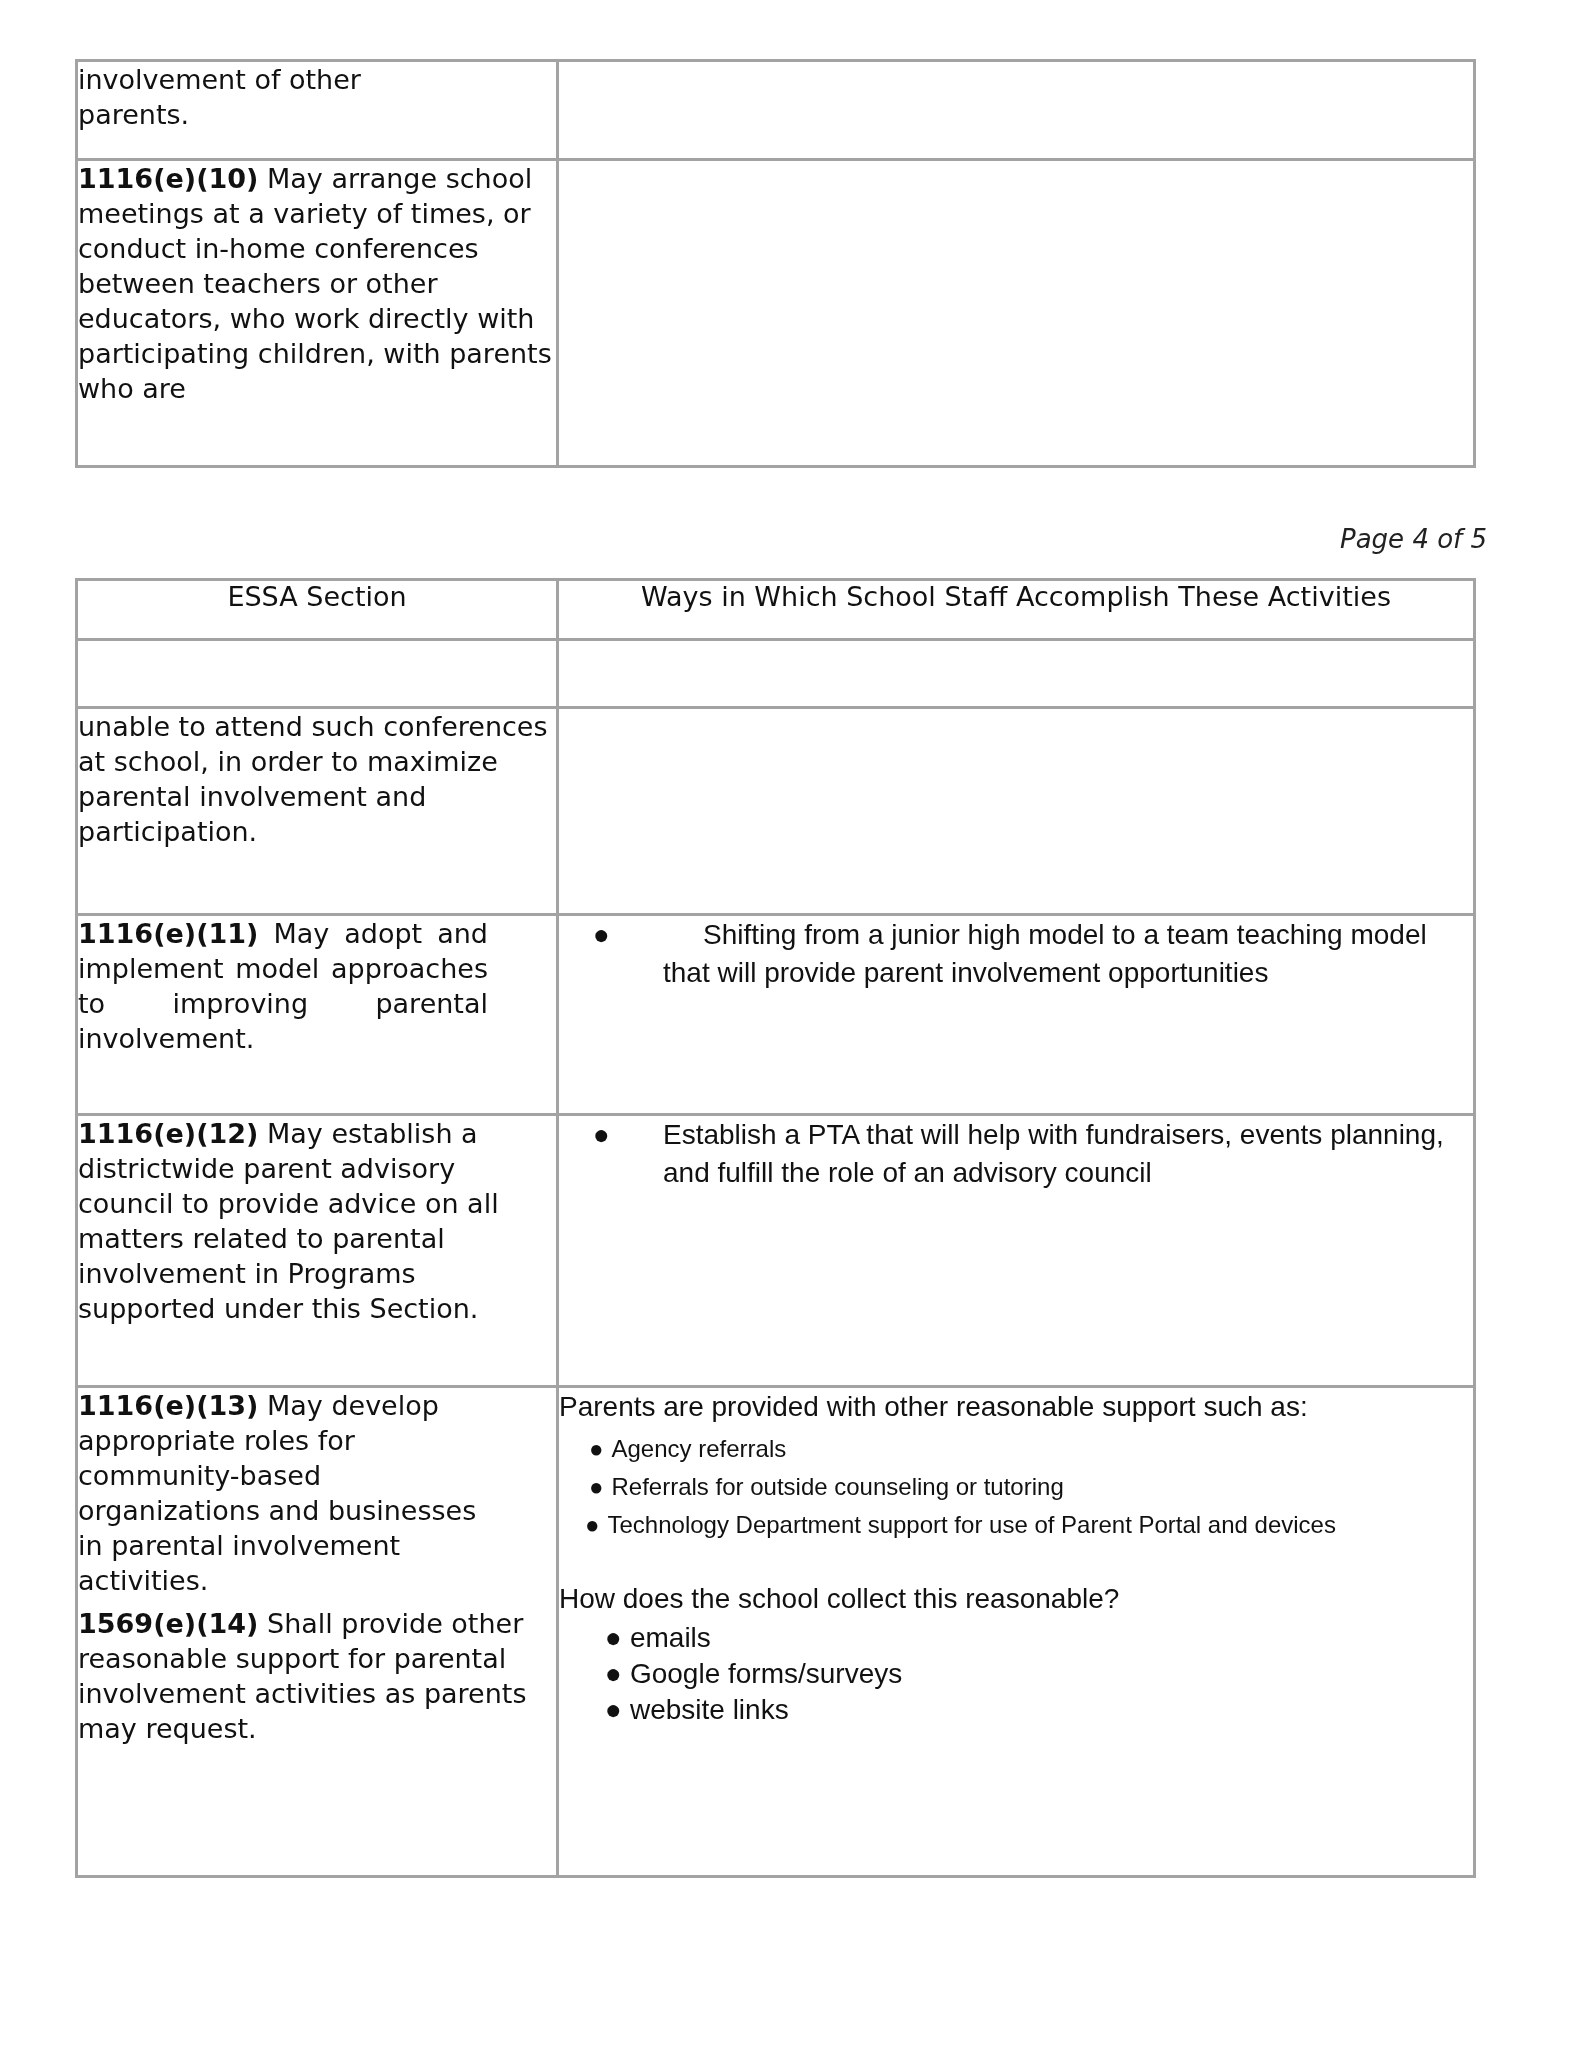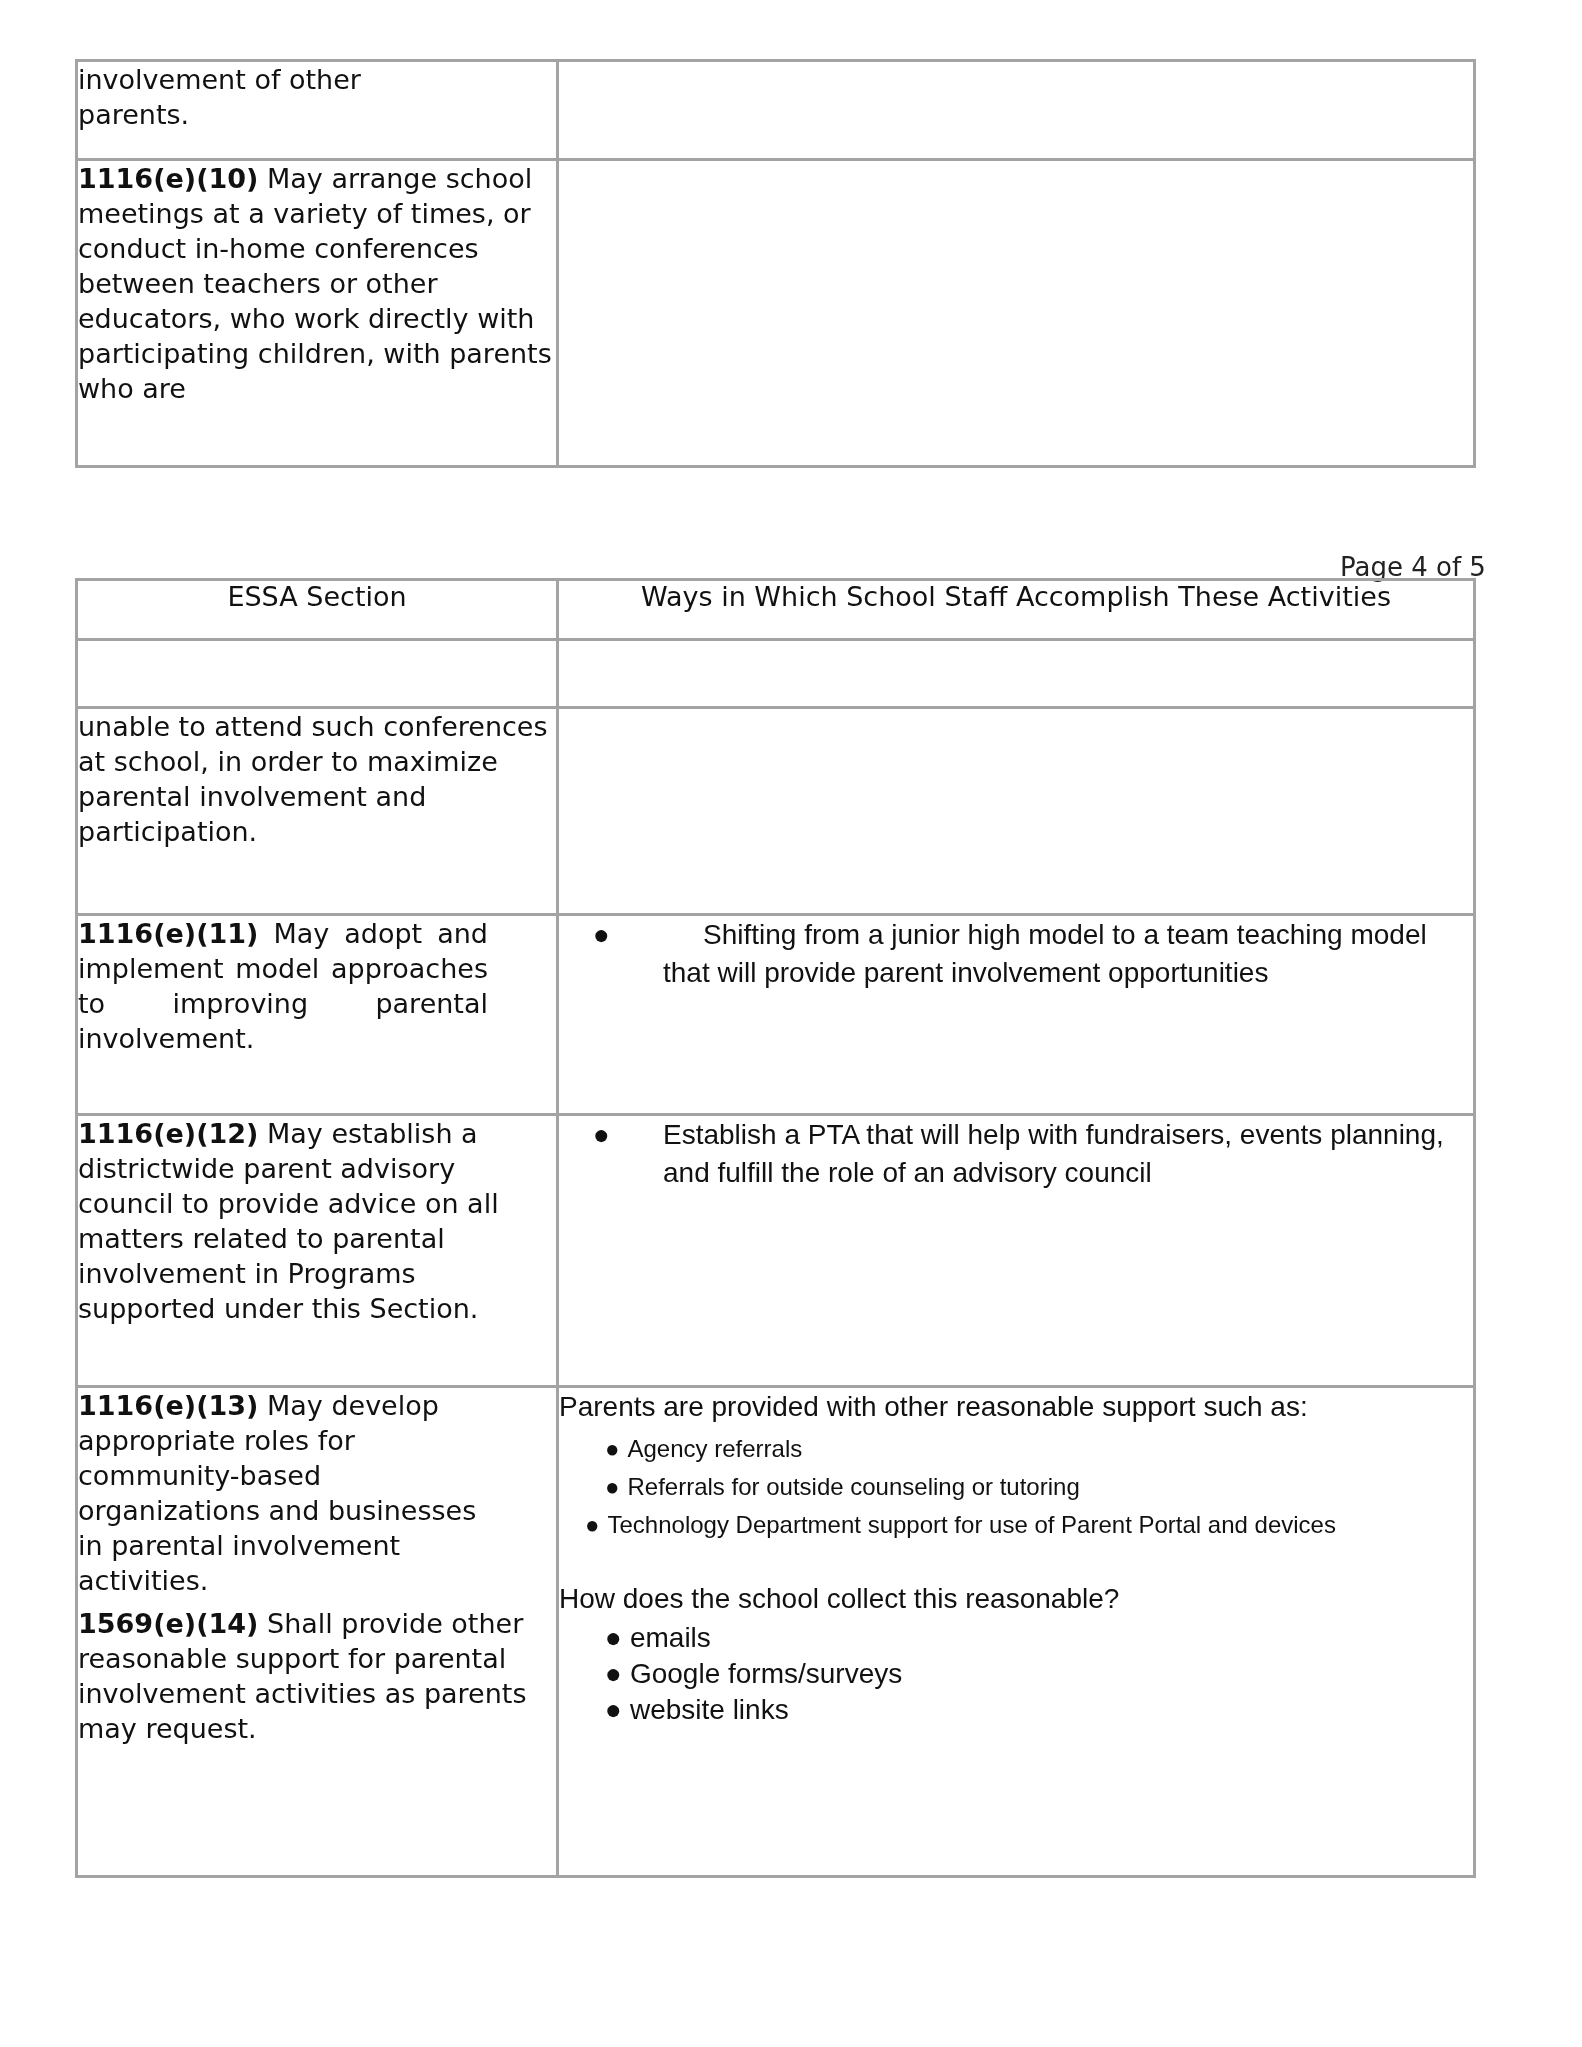--- a/index.html
+++ b/index.html
@@ -11,31 +11,31 @@
   col.c1 { width: 481px; }
   col.c2 { width: 917px; }
   #t1 { top: 59px; }
   #t2 { top: 578px; }
   .left { padding: 12px 14px 10px 30px; font-size: 27px; line-height: 35px; }
   .left p { margin: 0; }
   .left p + p { margin-top: 8px; }
   .code { font-weight: bold; }
   .justify { text-align: justify; text-align-last: left; }
   th.hdr { font-weight: normal; font-size: 27px; height: 57px; vertical-align: middle; text-align: center; }
-  .page-num { position: absolute; left: 1340px; top: 552px; font-size: 26px; color: #222; }
+  .page-num { position: absolute; left: 1340px; top: 524px; font-size: 26px; color: #222; font-style: italic; }
   .right { padding: 12px 14px 10px 28px; font-family: "Liberation Sans", sans-serif; font-size: 28px; line-height: 38px; }
   .blt { position: relative; padding-left: 104px; }
   .blt .dot { position: absolute; left: 34px; top: 0; }
   .blt.first-indent .txt { text-indent: 40px; }
   .right .para { margin: 0; }
   .right .para.hang { padding-left: 46px; text-indent: -46px; }
   .sm-list { margin: 4px 0 0 0; padding: 0; list-style: none; font-size: 24px; line-height: 38px; }
   .sm-list li { position: relative; }
   .sm-list li .dot { margin-right: 8px; }
-  .sm-list li.indent1 { padding-left: 46px; }
+  .sm-list li.indent1 { padding-left: 30px; }
   .sm-list li.indent0 { padding-left: 26px; }
   .q-list { margin: 2px 0 0 0; padding: 0 0 0 46px; list-style: none; font-size: 28px; line-height: 36px; }
   .q-list li .dot { margin-right: 8px; }
   .gap { height: 36px; }
 </style>
 </head>
 <body>
 
 <table class="doc" id="t1">
   <colgroup>

